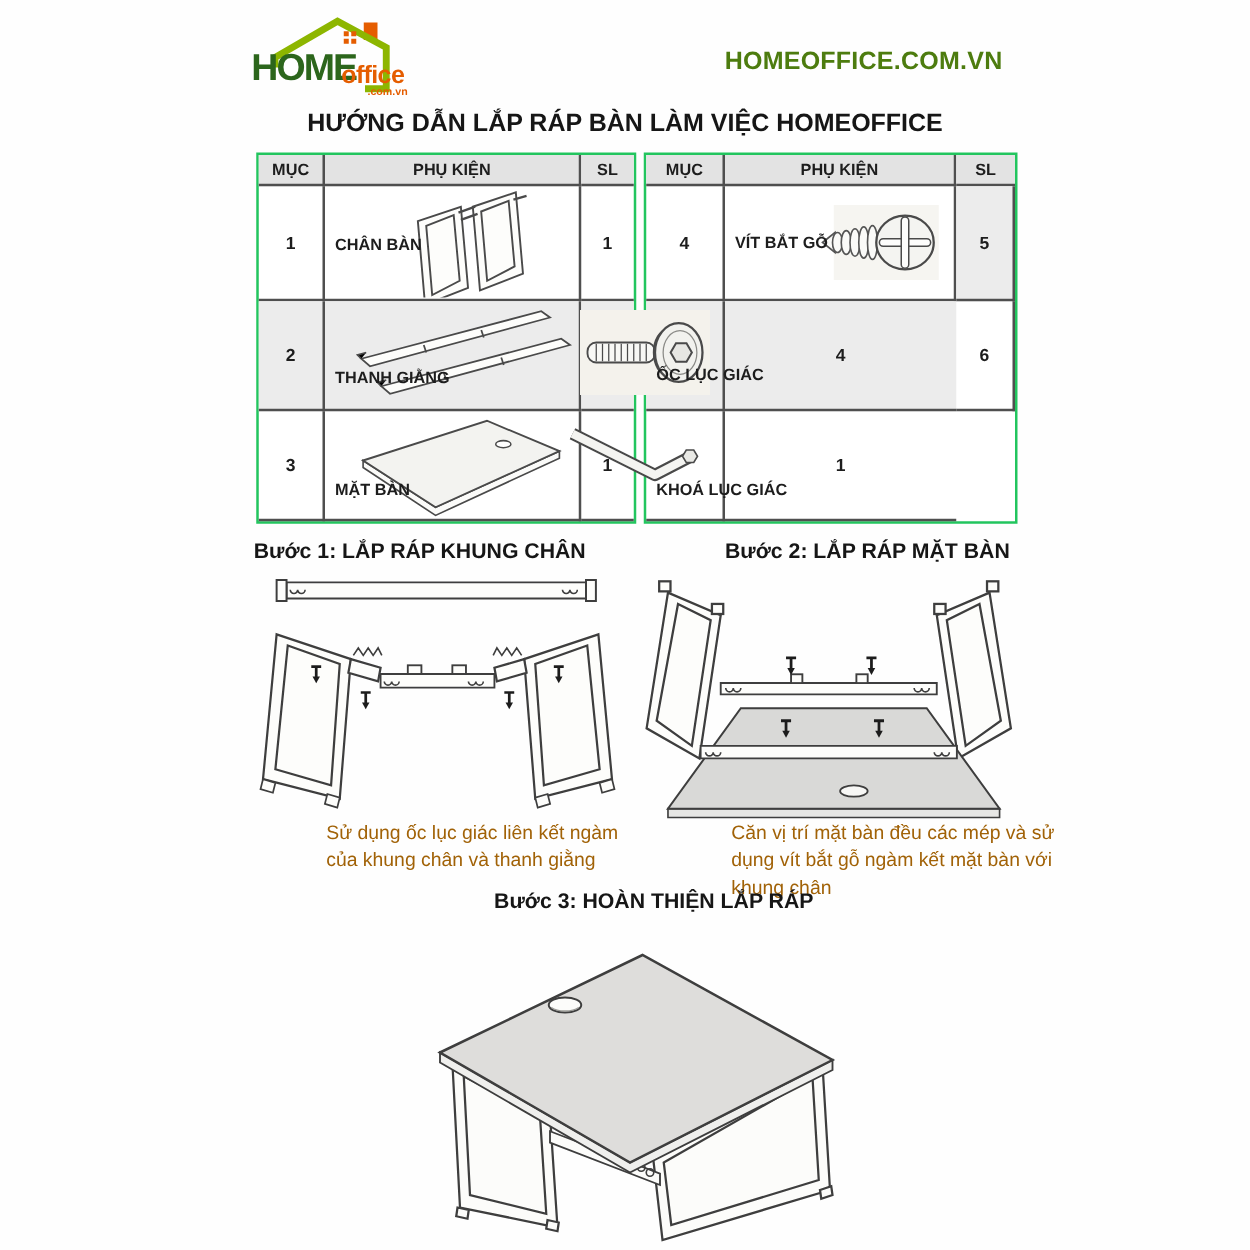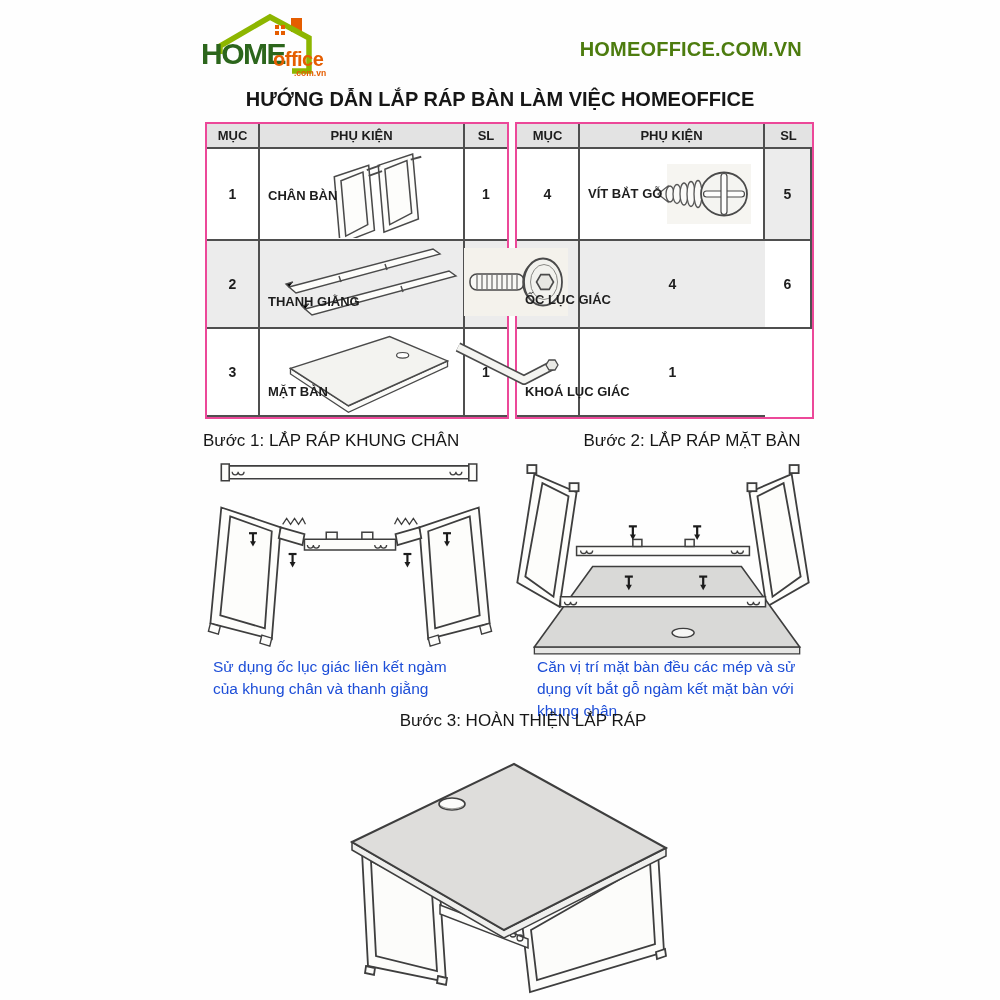--- a/index.html
+++ b/index.html
@@ -4,42 +4,42 @@
 <style>
   html,body{margin:0;padding:0;background:#fff;}
   .page{position:relative;width:1000px;height:1000px;background:#fefefe;overflow:hidden;
         font-family:"Liberation Sans",sans-serif;color:#1d1d1d;}
   
   .logo{position:absolute;left:196px;top:8px;width:150px;height:74px;}
   .site{position:absolute;top:38px;right:198px;font-size:20px;font-weight:700;letter-spacing:.2px;color:#4d7c0f;}
   .doc-title{position:absolute;top:76px;left:0;width:100%;text-align:center;font-size:20px;font-weight:700;color:#161616;margin-top:12px;}
   
   .tbl{position:absolute;top:122px;display:grid;grid-template-rows:25px 92px 88px 88px;
-       border:2px solid #ec4899;background:#fff;}
+       border:2px solid #22c55e;background:#fff;}
   .tbl-left{left:205px;grid-template-columns:53px 205px 42px;}
   .tbl-right{left:515px;grid-template-columns:63px 185px 47px;}
   .cell{border-right:2px solid #4f4f4f;border-bottom:2px solid #4f4f4f;position:relative;
         display:flex;align-items:center;justify-content:center;}
   .cell.last-col{border-right:none;}
   .hdr{background:#e3e3e3;font-size:13px;font-weight:700;}
   .shade{background:#ececec;}
   .num{font-size:14px;font-weight:700;}
   .part{justify-content:flex-start;}
   .part-label{position:absolute;left:8px;font-size:13px;font-weight:700;white-space:nowrap;z-index:2;}
   .part-icon{position:absolute;z-index:1;}
   
-  .step-title{position:absolute;font-size:17px;font-weight:400;text-align:center;white-space:nowrap;color:#161616;}
+  .step-title{position:absolute;font-size:17px;font-weight:700;text-align:center;white-space:nowrap;color:#161616;}
   .st1{top:431px;left:203px;width:222px;}
   .st2{top:431px;left:580px;width:224px;}
   .st3{top:711px;left:0;width:100%;margin-left:23px;}
   .diagram{position:absolute;}
   .d1{left:199px;top:456px;}
   .d2{left:512px;top:454px;}
   .d3{left:322px;top:742px;}
-  .caption{position:absolute;font-size:15.5px;line-height:22px;color:#1d4ed8;}
+  .caption{position:absolute;font-size:15.5px;line-height:22px;color:#a16207;margin-left:48px;}
   .cap1{left:213px;top:656px;width:252px;}
   .cap2{left:537px;top:656px;width:274px;}
   svg{display:block;}
 </style>
 </head>
 <body>
 
 <svg width="0" height="0" style="position:absolute" aria-hidden="true">
   <defs>
     <g id="bolt-glyph">

